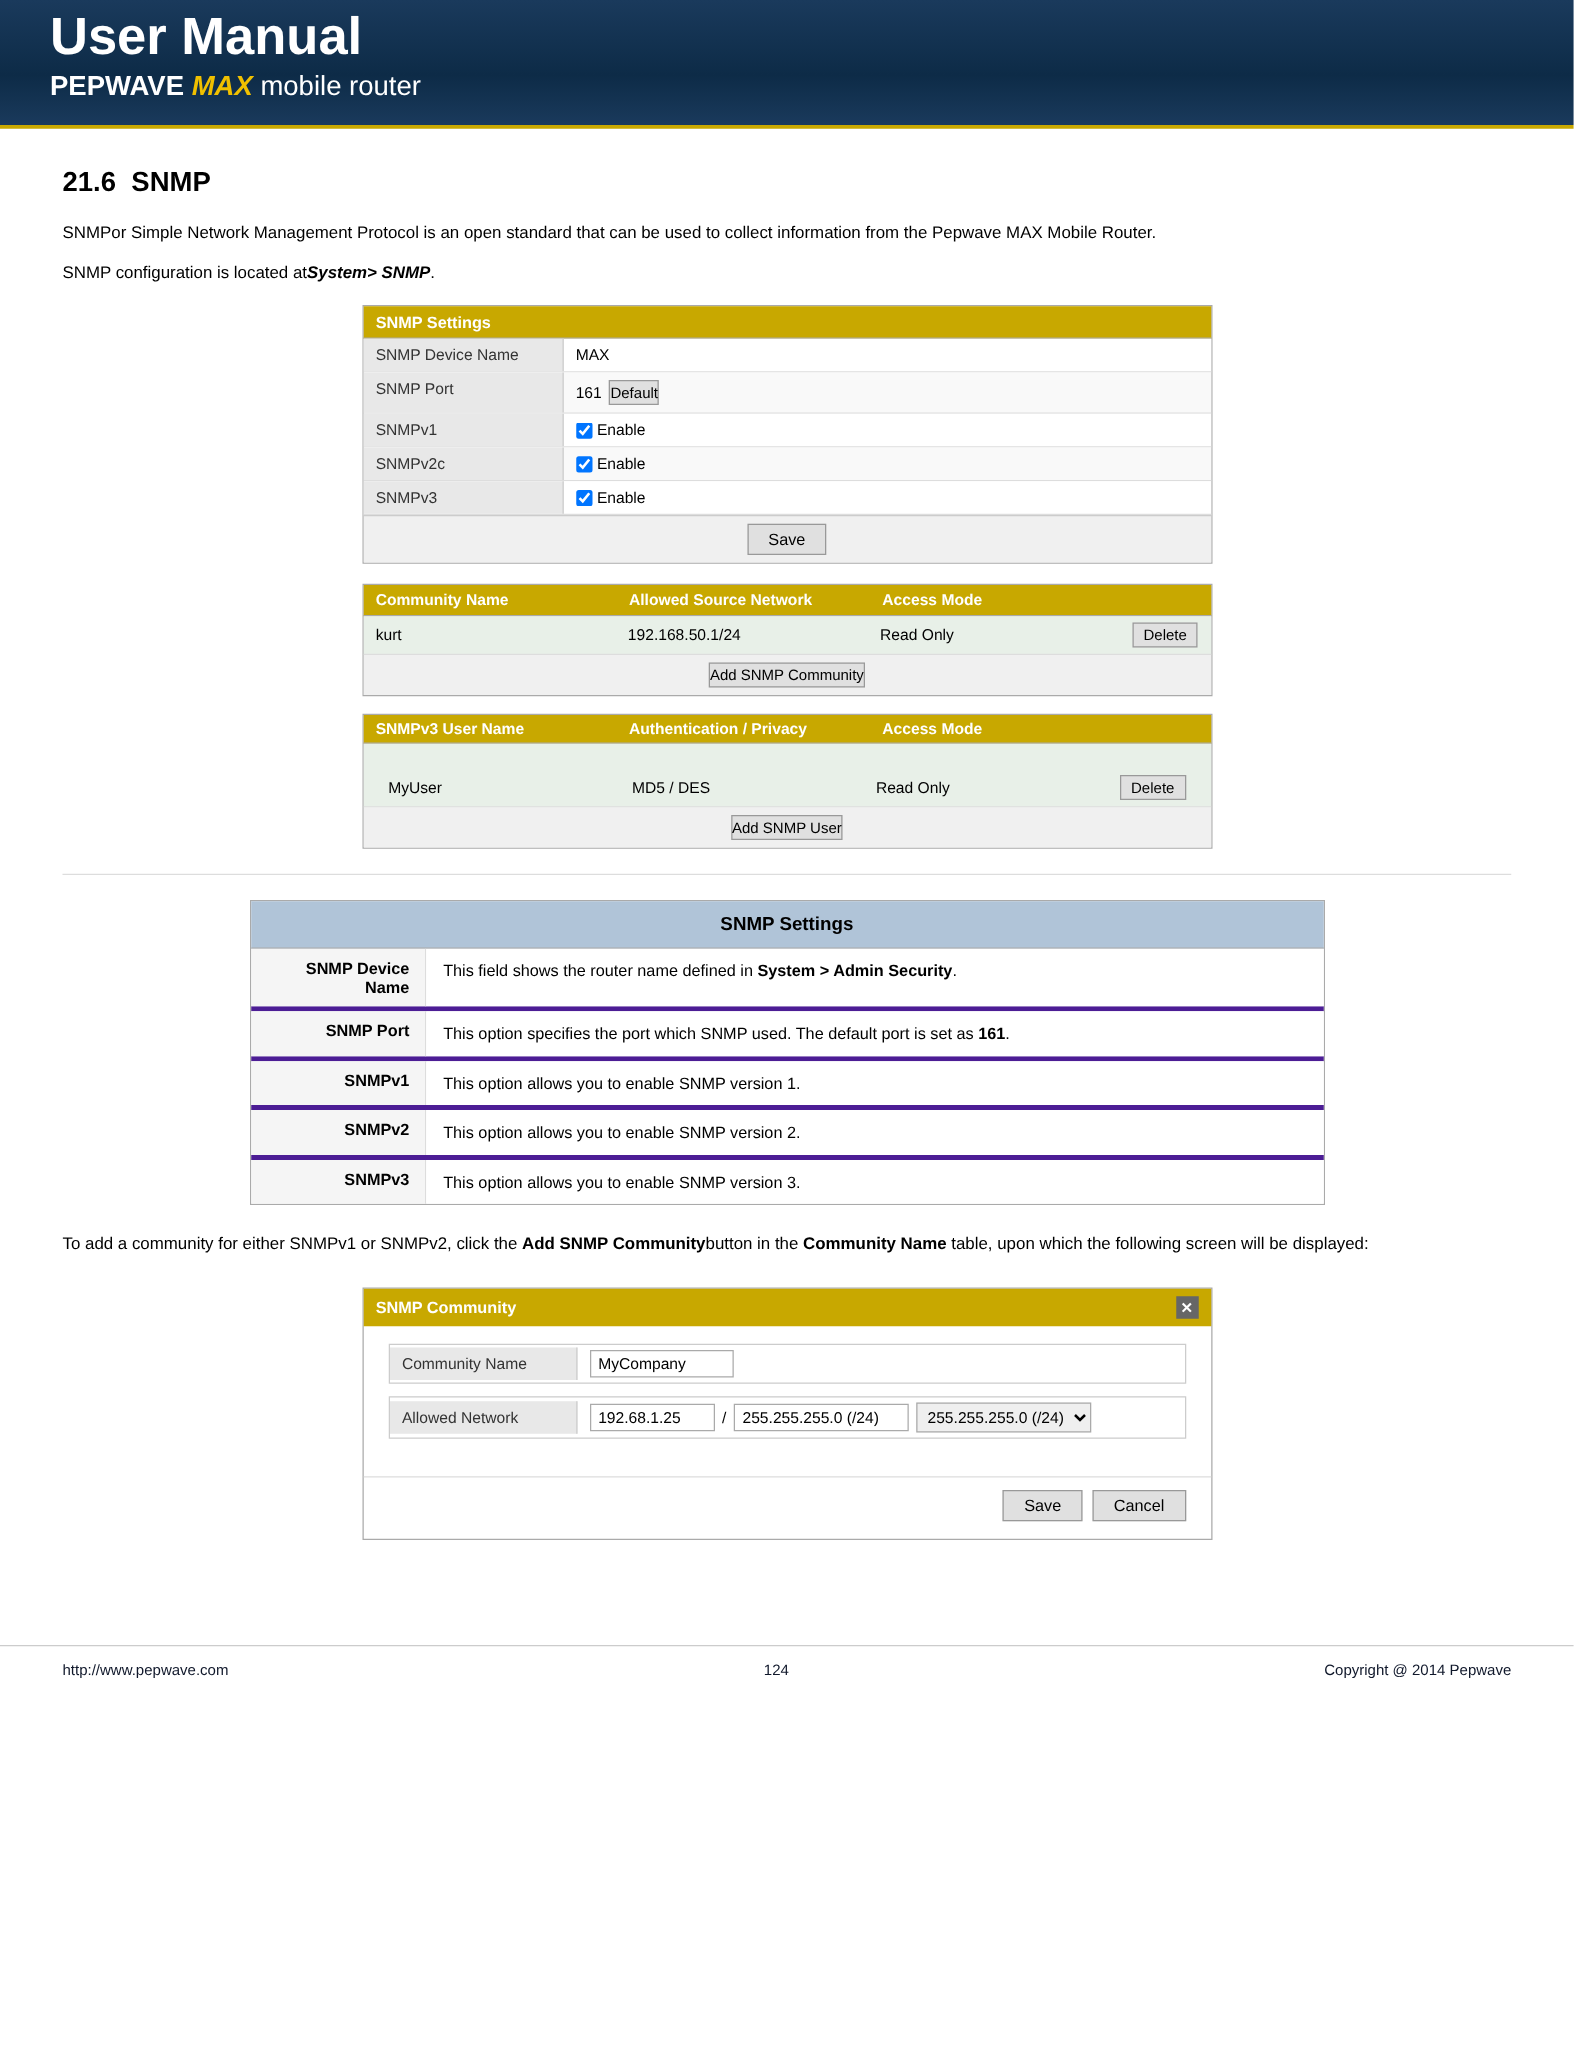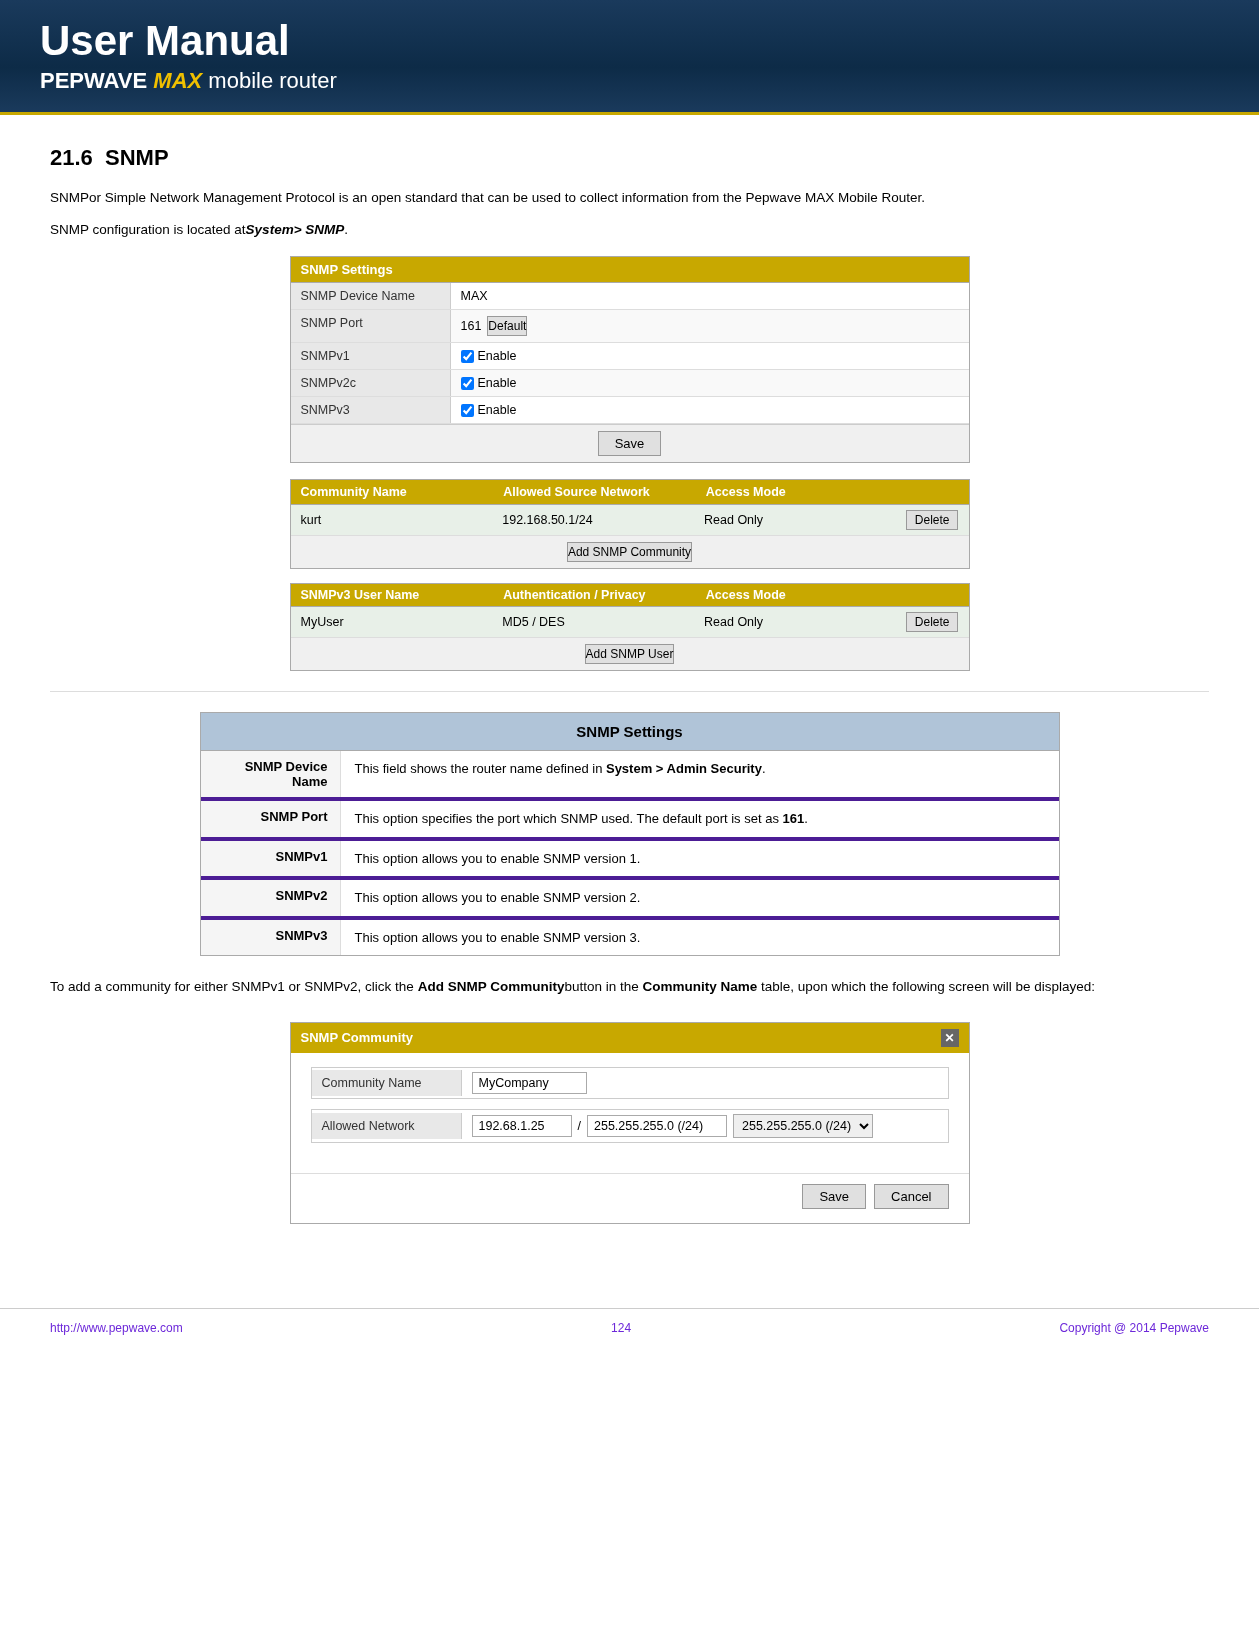--- a/index.html
+++ b/index.html
@@ -8,21 +8,21 @@
       font-size: 14px;
       background: #fff;
       color: #000;
       width: 1259px;
       min-height: 1651px;
     }
 
     
     .header {
       background: linear-gradient(180deg, #1a3a5c 0%, #0d2b47 60%, #1a3a5c 100%);
-      padding: 18px 40px 18px 40px;
+      padding: 6px 40px 18px 40px;
       border-bottom: 3px solid #c8a800;
     }
     .header-title {
       font-size: 42px;
       font-weight: bold;
       color: #fff;
       line-height: 1.1;
     }
     .header-subtitle {
       font-size: 22px;
@@ -202,23 +202,24 @@
       flex: 0 0 70px;
     }
 
     .snmpv3-data-row {
       display: flex;
       background: #e8f0e8;
       border-bottom: 1px solid #ddd;
       align-items: center;
     }
     .snmpv3-data-cell {
-      padding: 5px 10px;
-      font-size: 12.5px;
-      flex: 1;
+      padding: 5px 20px;
+      font-size: 12.5px;
+      flex: 1;
+      margin-top: 20px;
     }
     .snmpv3-data-cell.action-col {
       flex: 0 0 70px;
     }
 
     .snmpv3-add-row {
       display: flex;
       justify-content: center;
       padding: 6px;
       background: #f0f0f0;
@@ -382,21 +383,21 @@
     }
 
     
     .footer {
       border-top: 1px solid #ccc;
       padding: 12px 50px;
       display: flex;
       justify-content: space-between;
       align-items: center;
       font-size: 12px;
-      color: #6d28d9;
+      color: #0f172a;
       margin-top: 30px;
     }
 
     .divider {
       height: 1px;
       background: #ddd;
       margin: 20px 0;
     }
   </style>
 </head>

